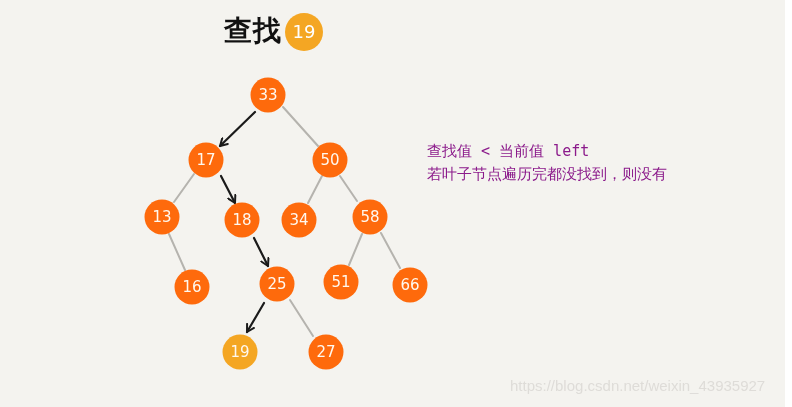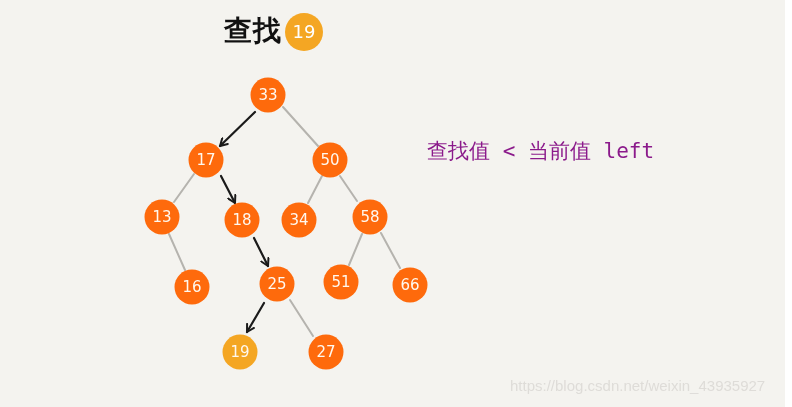--- a/index.html
+++ b/index.html
@@ -29,21 +29,21 @@
     }
     svg.tree { position: absolute; left: 0; top: 0; }
     .node-label {
       font-family: "DejaVu Sans", sans-serif;
       font-size: 15px; fill: #fff8ef;
     }
     .notes {
       position: absolute; left: 427px; top: 140px;
       color: #8b1a8b;
       font-family: "DejaVu Sans Mono", monospace;
-      font-size: 21px; line-height: 23px;
+      font-size: 15px; line-height: 23px;
     }
     .notes div { white-space: pre; }
     .watermark {
       position: absolute; left: 510px; top: 377px;
       color: #dedcd8; font-size: 15px;
       font-family: "Liberation Sans", sans-serif;
     }
   </style>
 </head>
 <body>
@@ -129,16 +129,17 @@
         </g>
       <g>
           <circle cx="326" cy="352" r="17.5" fill="#fe6a0c"></circle>
           <text class="node-label" x="326" y="357" text-anchor="middle">27</text>
         </g>
     </g>
   </svg>
 
   <div class="notes">
     <div>查找值 &lt; 当前值 left</div>
+    <div>若叶子节点遍历完都没找到，则没有</div>
   </div>
 
   <div class="watermark">https://blog.csdn.net/weixin_43935927</div>
 </div>
 
 </body></html>

